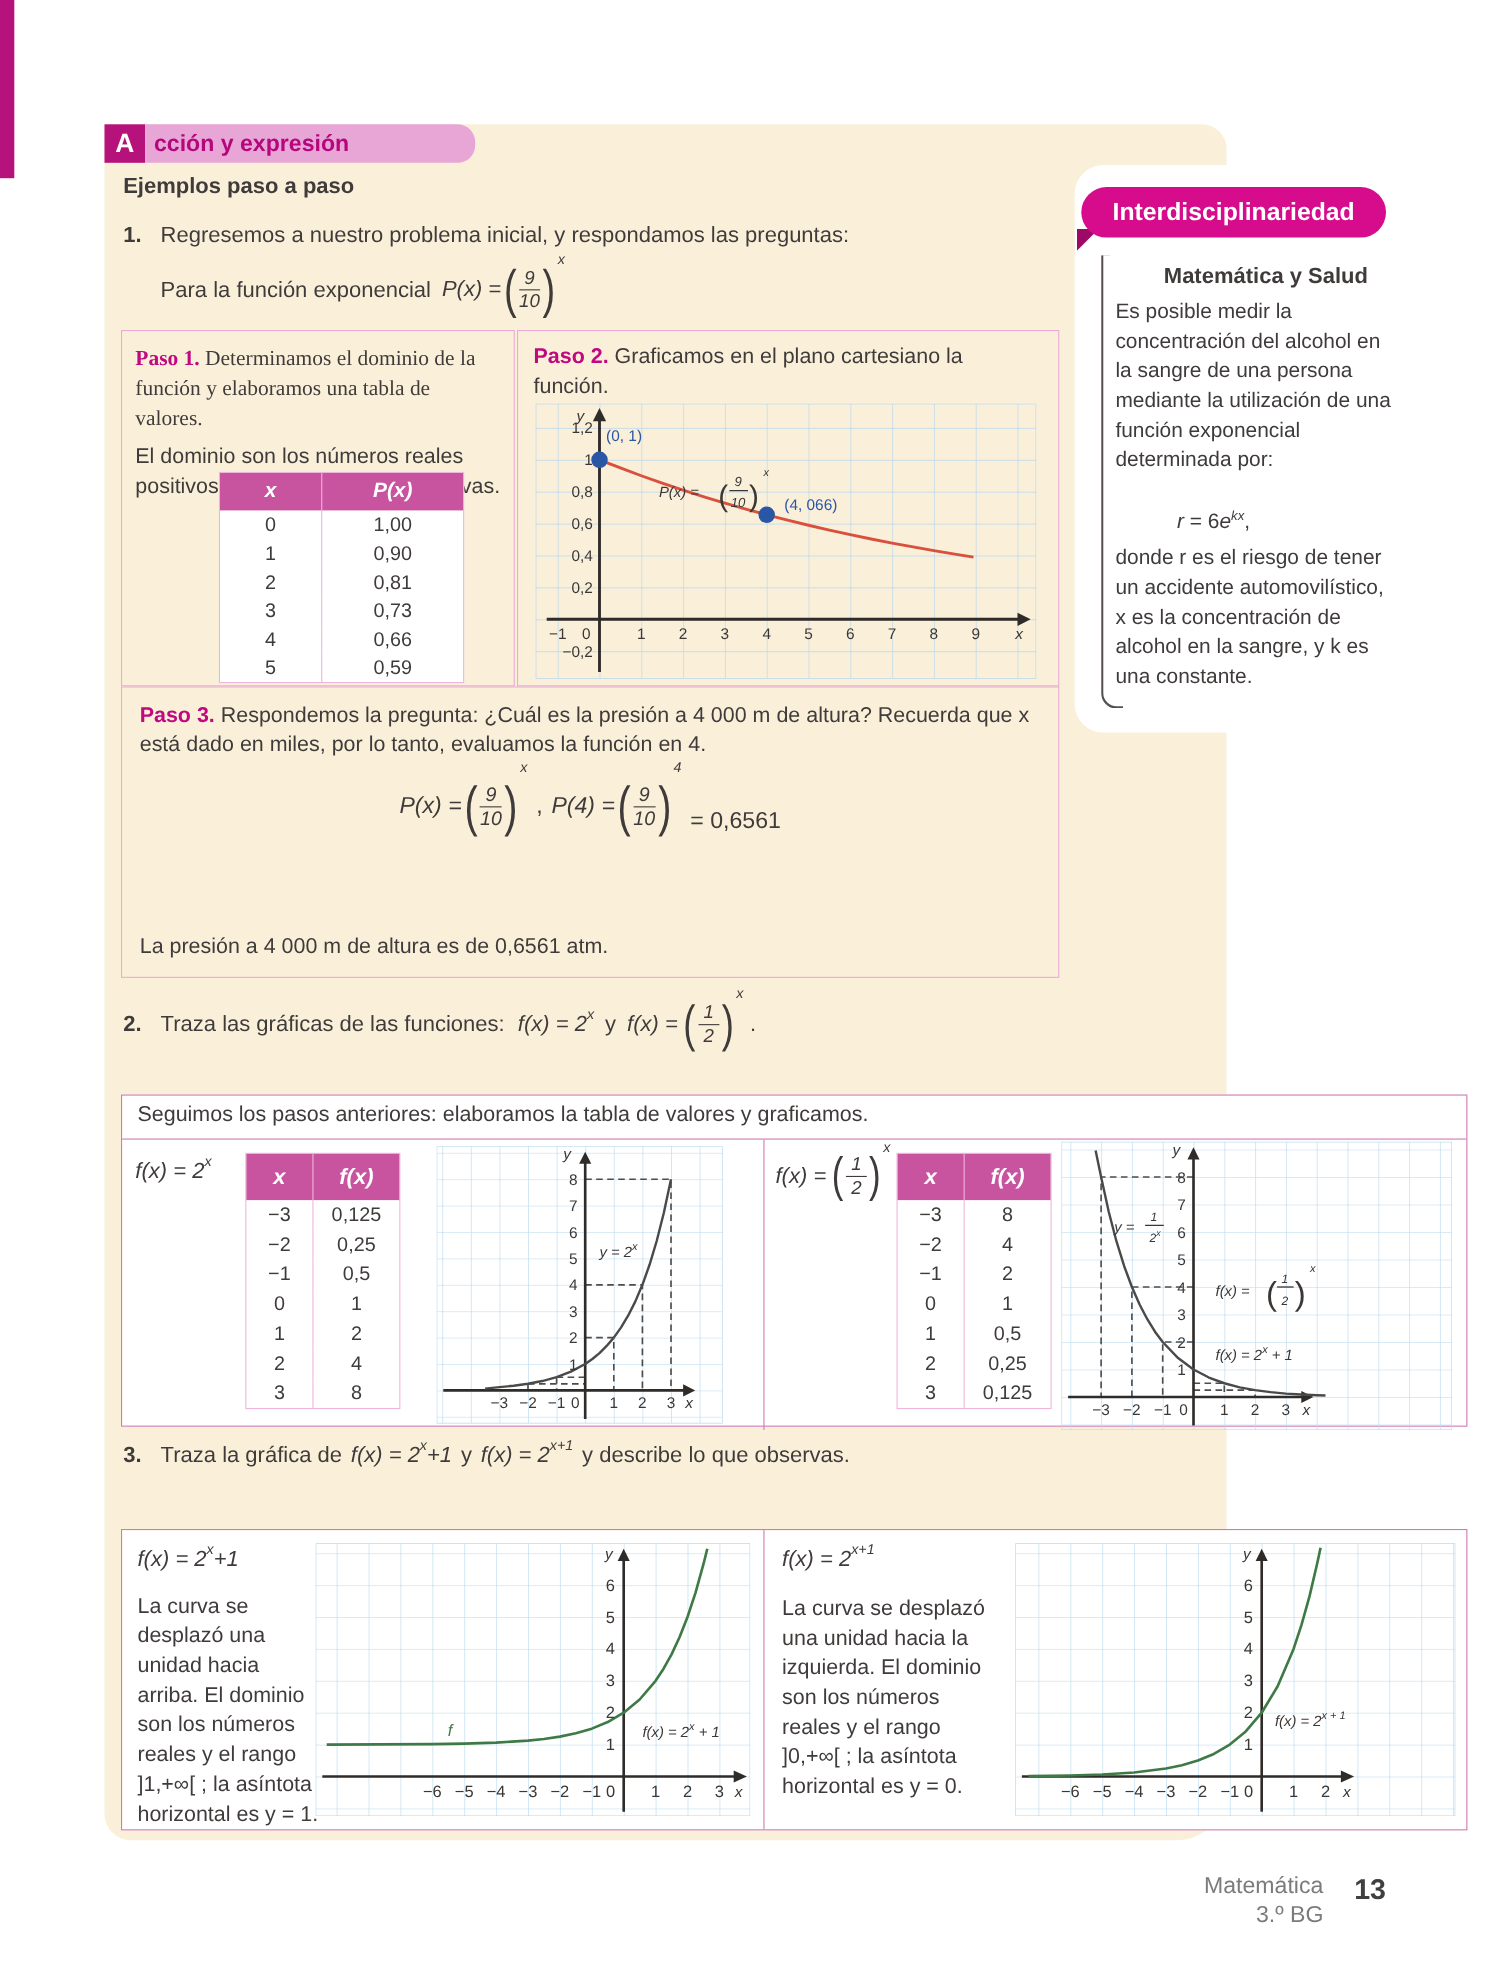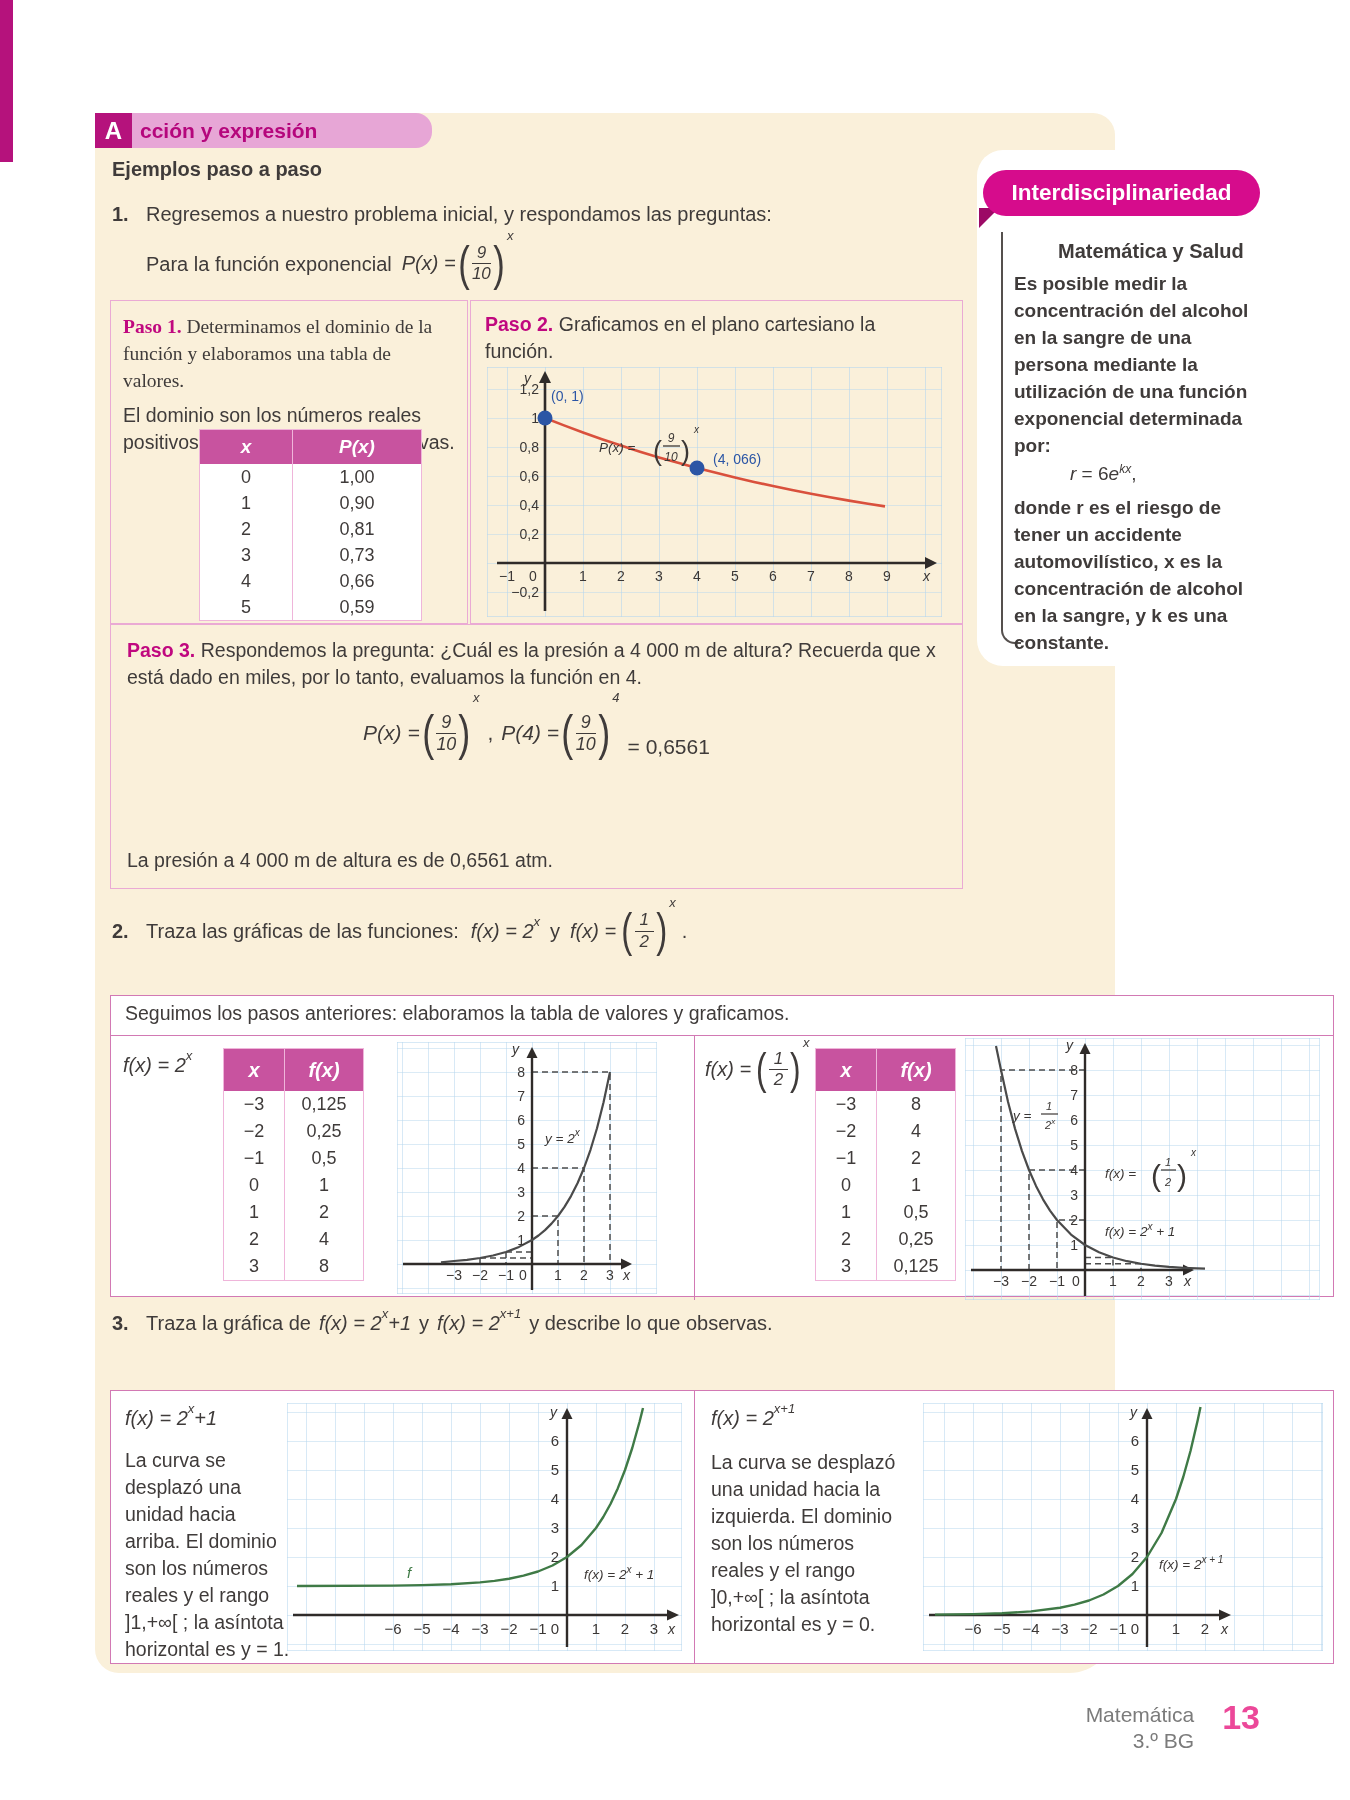--- a/index.html
+++ b/index.html
@@ -43,26 +43,26 @@
   .t2 .bc{height:27px;}
   
   .wbox{background:#fff;border:1.6px solid #d279b4;}
   .col-divider{border-right:1.6px solid #d279b4;}
   
   .side-card{left:977px;top:150px;width:318px;height:516px;background:#fff;border-radius:26px;}
   .side-fold{left:979px;top:208px;width:20px;height:20px;background:#9c0a66;clip-path:polygon(0 0,100% 0,0 100%);}
   .side-banner{left:983px;top:170px;width:277px;height:46px;background:#d60c8c;border-radius:23px;display:flex;align-items:center;justify-content:center;color:#fff;font-weight:bold;font-size:22.5px;}
   .side-rule{left:1001px;top:232px;width:18px;height:410px;border-left:2px solid#55504e;border-bottom:2px solid #55504e;border-bottom-left-radius:14px;}
   .side-head{left:1014px;top:240px;font-size:20px;font-weight:bold;margin-left:44px;}
-  .side-p{left:1014px;width:256px;font-size:19px;line-height:27px;font-weight:bold;}
+  .side-p{left:1014px;width:256px;font-size:19px;line-height:27px;}
   .side-formula{left:1070px;font-size:19px;}
   
   .footer{left:960px;top:1702px;width:300px;display:flex;justify-content:flex-end;align-items:flex-start;gap:28px;color:#7b7b7b;}
   .footer-lines{text-align:right;font-size:21px;line-height:26px;}
-  .footer-page{font-size:34px;font-weight:bold;color:#ec4899;line-height:30px;}
+  .footer-page{font-size:26px;font-weight:bold;color:#404040;line-height:30px;}
   
   svg text{fill:#3b3735;font-family:"Liberation Sans",sans-serif;}
   .tick{font-size:14px;}
   .tickb{font-size:15px;}
   .axl{font-style:italic;font-size:14px;}
   .bluelab{fill:#2b55a5;font-size:14px;}
   .greenlab{fill:#3f7a46;font-style:italic;font-size:15px;}
   .svglab{font-size:13.5px;font-style:italic;}
 </style>
 </head>

